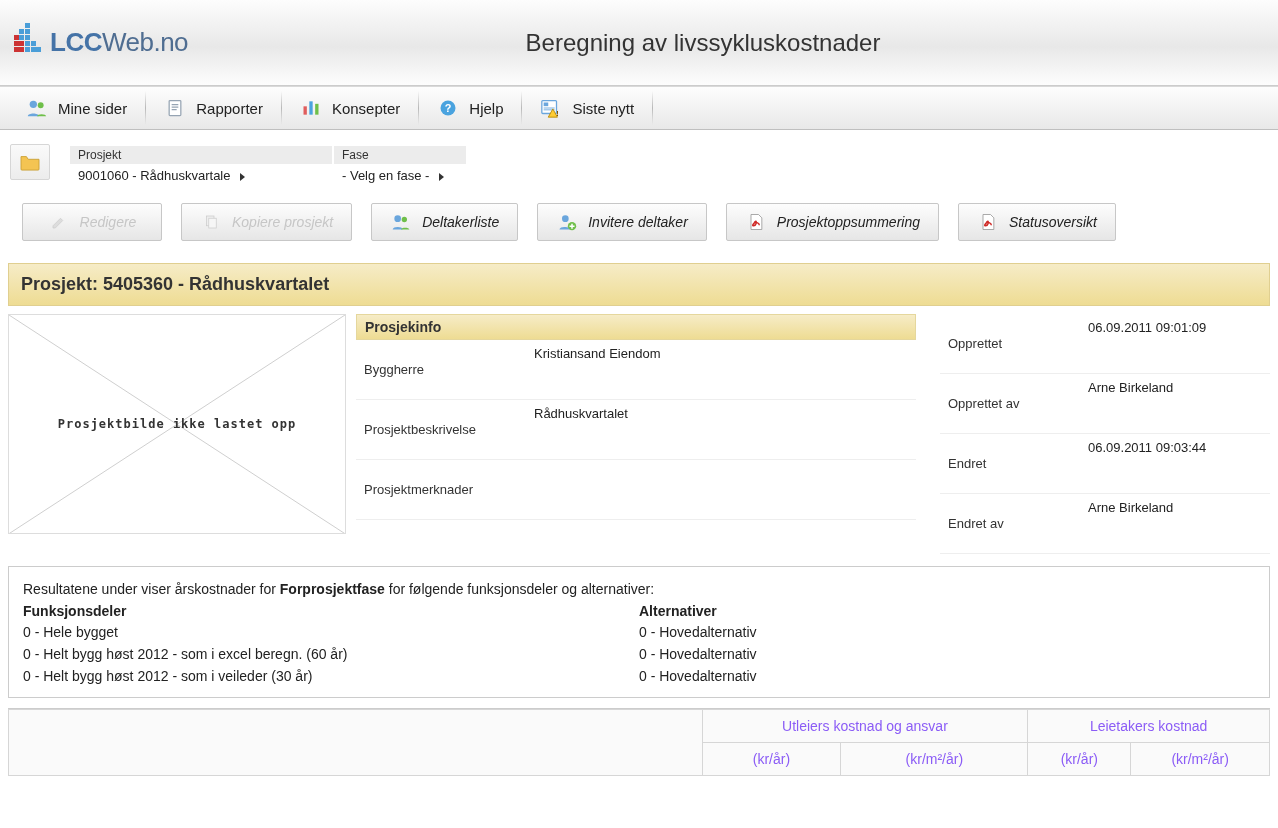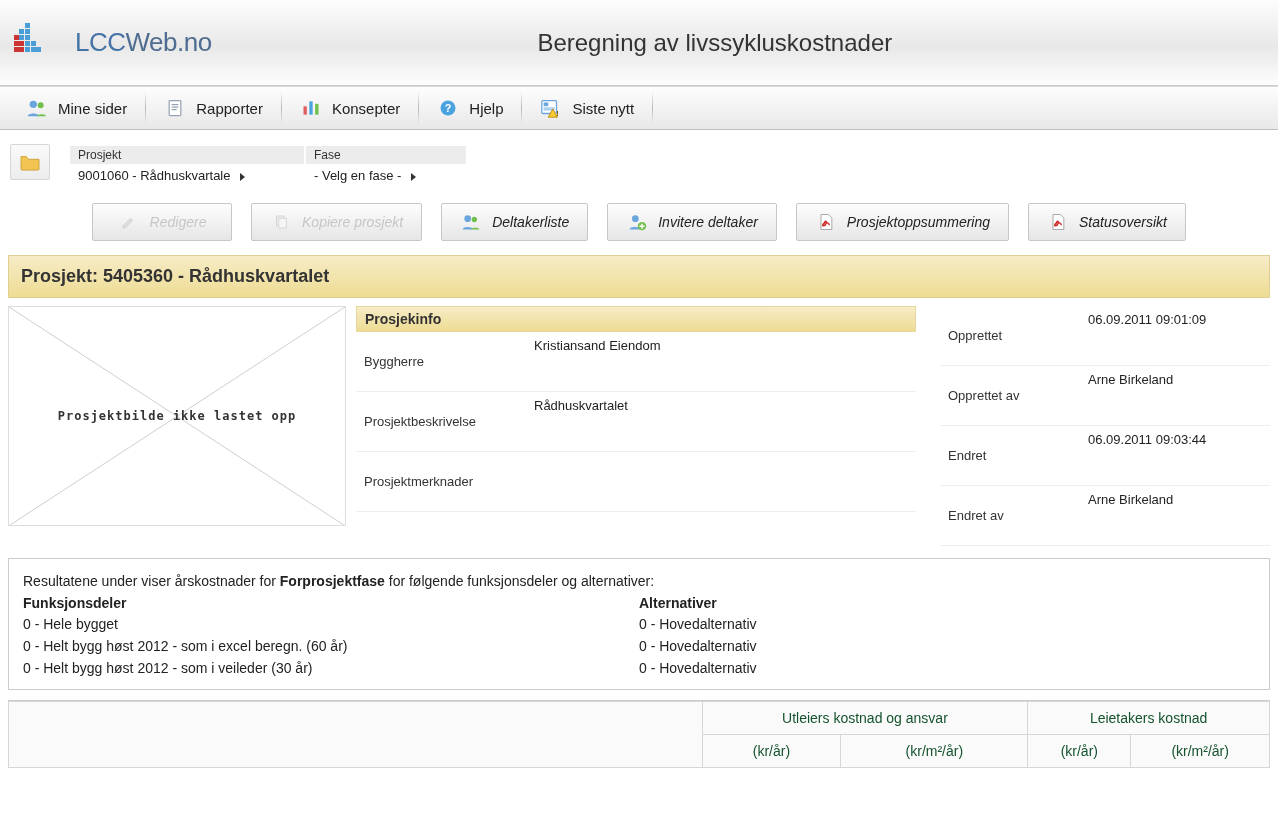--- a/index.html
+++ b/index.html
@@ -20,21 +20,21 @@
     padding-left: 14px;
   }
   .logo-wrap { display: flex; align-items: center; gap: 4px; }
   .logo-pixels { width: 28px; height: 40px; position: relative; margin-right: 4px; }
   .logo-pixels span { position: absolute; width: 5px; height: 5px; }
   .p1{top:0;left:11px;background:#4a9ed8}.p2{top:6px;left:5px;background:#4a9ed8}.p3{top:6px;left:11px;background:#4a9ed8}
   .p4{top:12px;left:0;background:#c33}.p5{top:12px;left:5px;background:#4a9ed8}.p6{top:12px;left:11px;background:#4a9ed8}
   .p7{top:18px;left:0;background:#c33}.p8{top:18px;left:5px;background:#c33}.p9{top:18px;left:11px;background:#4a9ed8}.p10{top:18px;left:17px;background:#4a9ed8}
   .p11{top:24px;left:0;background:#c33}.p12{top:24px;left:5px;background:#c33}.p13{top:24px;left:11px;background:#4a9ed8}.p14{top:24px;left:17px;background:#4a9ed8}.p15{top:24px;left:22px;background:#4a9ed8}
   .logo-text { font-size: 26px; font-family: Tahoma, Arial, sans-serif; color:#4f6d91; letter-spacing:-.5px; }
-  .logo-text b { color:#4573a7; font-weight:400;margin-left:25px;}
+  .logo-text b { color:#4573a7; font-weight:700;}
   .header-title { flex: 1; text-align: center; font-size: 24px; color:#333; padding-right:60px;}
   
   .nav {
     display: flex;
     align-items: center;
     height: 44px;
     background: linear-gradient(#fdfdfd, #e8e8e8);
     border-top: 1px solid #d9d9d9;
     border-bottom: 1px solid #bfbfbf;
     padding-left: 8px;
@@ -57,21 +57,21 @@
     width:40px; height:36px; border:1px solid #d6d6d6;
     background: linear-gradient(#fafafa,#ececec);
     display:flex; align-items:center; justify-content:center; border-radius:2px;
   }
   .crumb-table { width: 400px; font-size:13px; }
   .crumb-table td { padding:2px 8px; }
   .crumb-hd { background:#ececec; color:#333; font-size:12px;padding-left:45px; }
   .chev { display:inline-block; width:0; height:0; border-left:5px solid #333; border-top:4px solid transparent; border-bottom:4px solid transparent; margin-left:6px; vertical-align:middle;}
 
   .toolbar {
-    display:flex; gap:19px; padding: 6px 22px 14px 22px; flex-wrap:wrap;justify-content:center;
+    display:flex; gap:19px; padding: 6px 22px 22px 22px; flex-wrap:wrap;
   }
   .tbtn {
     min-width:140px; height:38px; padding:0 18px;
     display:flex; align-items:center; justify-content:center; gap:10px;
     background: linear-gradient(#fdfdfd,#e6e6e6);
     border:1px solid #c7c7c7; border-radius:2px;
     font-size:14px; color:#222; cursor:pointer;font-style:italic;
   }
   .tbtn.disabled { color:#c6c6c6; font-style:italic; cursor:default;}
   
@@ -110,21 +110,21 @@
 
   .results-box {
     margin: 12px 8px 0 8px; border:1px solid #ccc; padding:12px 14px 10px 14px;
     font-size:14px; line-height:1.55;
   }
   .two-col { display:flex; }
   .two-col > div { flex:1; }
   .bold { font-weight:700; }
 
   .cost-table-wrap { margin: 10px 8px 0 8px; border-top:1px solid #ccc; }
-  table.cost { width:100%; border-collapse:collapse; font-size:14px; color:#14532d; }
+  table.cost { width:100%; border-collapse:collapse; font-size:14px; color:#8b5cf6; }
   table.cost th, table.cost td { border:1px solid #d6d6d6; padding:8px 10px; text-align:center; font-weight:400;}
   table.cost th { background:#fafafa;}
   table.cost .lead-col { width:55%; }
 </style>
 </head>
 <body>
 
 <div class="topbar">
   <div class="logo-wrap">
     <div class="logo-pixels">
@@ -211,21 +211,21 @@
 <div class="crumb-row">
   <div class="folder-box">
     <svg width="22" height="18" viewBox="0 0 24 20">
         <path d="M2 4h6l2 3h12v11a1 1 0 01-1 1H3a1 1 0 01-1-1z" fill="#f4c452" stroke="#caa037"></path>
       </svg>
   </div>
   <table class="crumb-table">
     <tbody>
         <tr class="crumb-hd">
       <td>Prosjekt</td>
-      <td style="width:160px;">Fase</td>
+      <td style="width:132px;">Fase</td>
     </tr>
     <tr>
       <td>
         <span>9001060 - Rådhuskvartale</span>
         <span class="chev"></span>
       </td>
       <td>
         <span>- Velg en fase -</span>
         <span class="chev"></span>
       </td>

